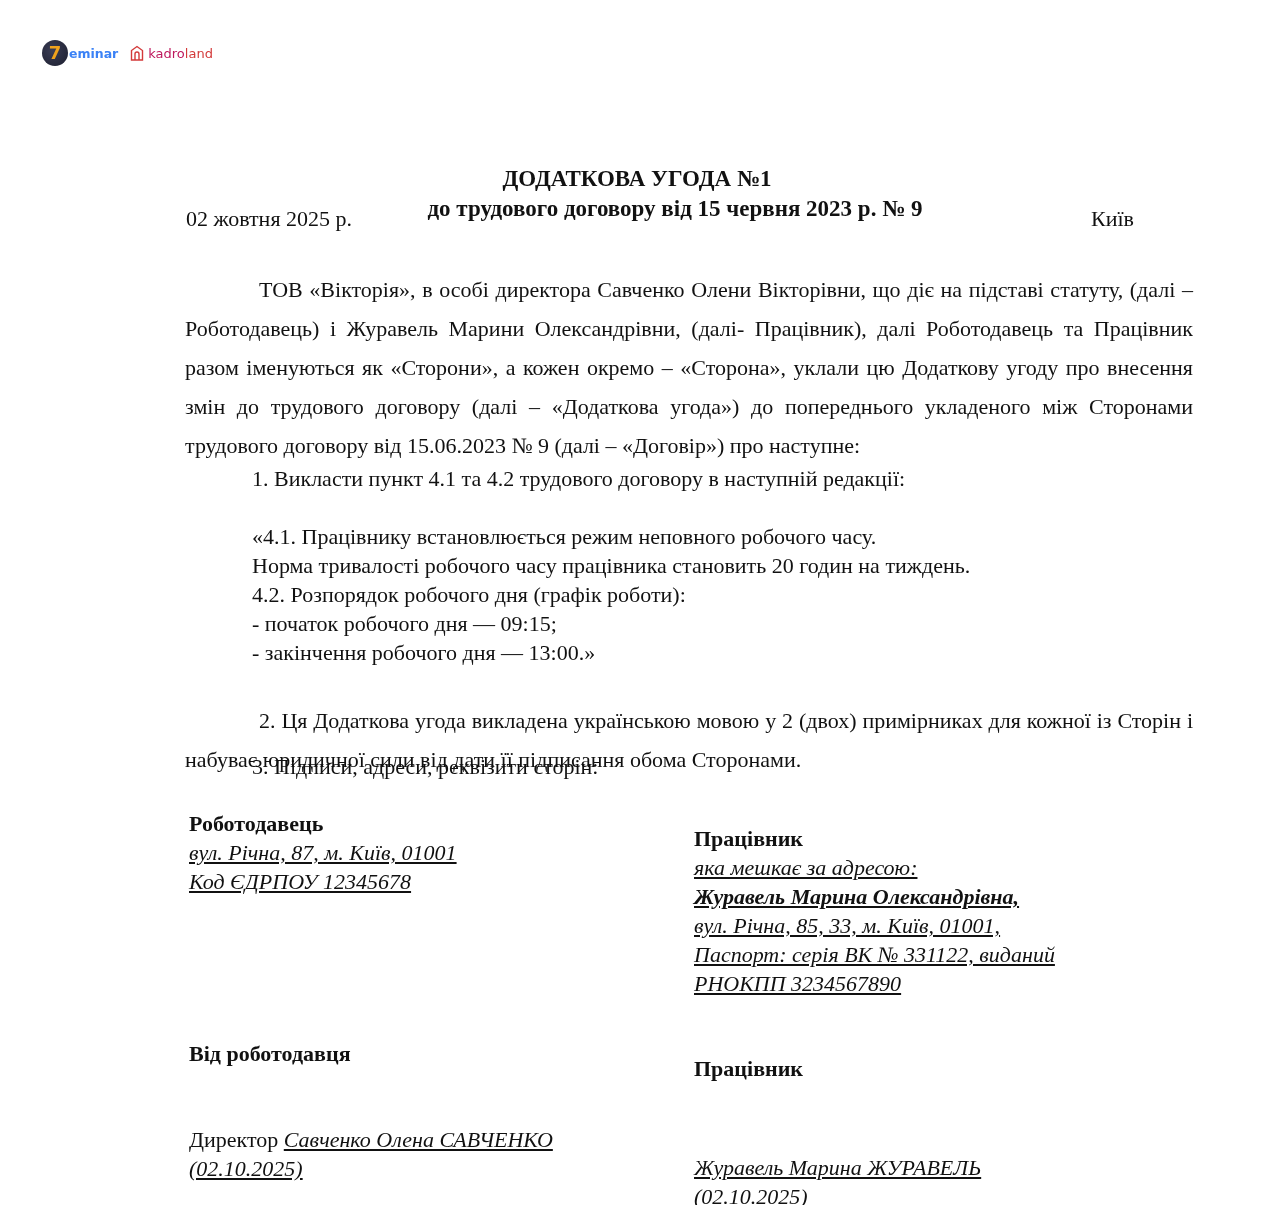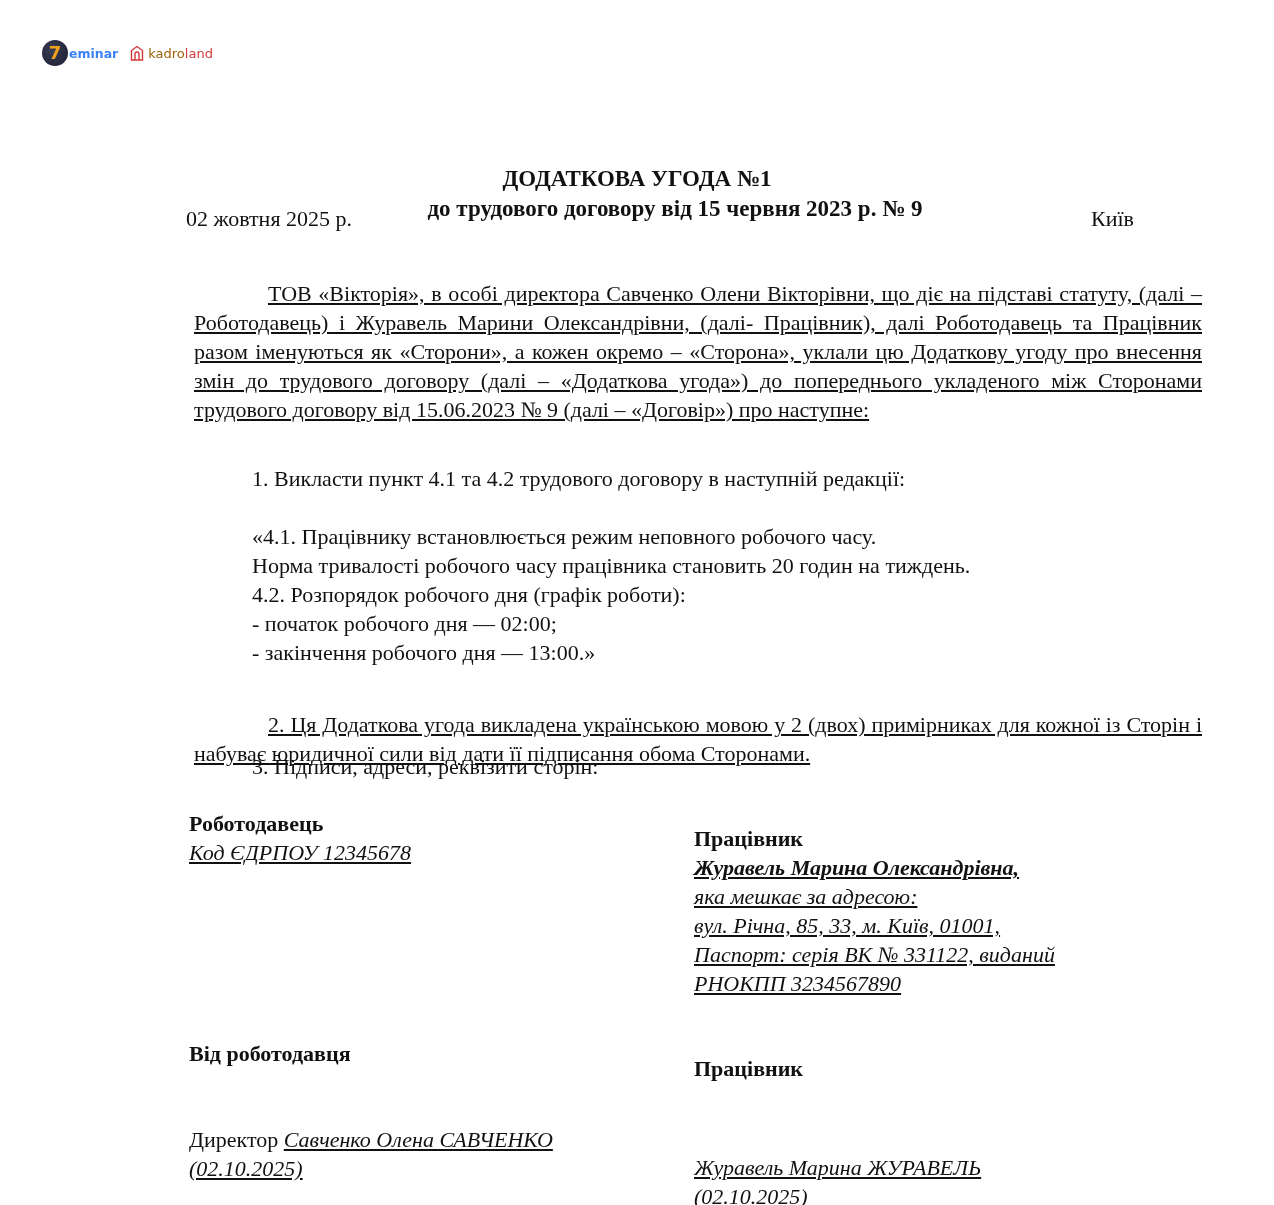--- a/index.html
+++ b/index.html
@@ -15,32 +15,32 @@
     background: radial-gradient(circle at 40% 40%, #3a3d55, #1c1e2e);
     display: flex; align-items: center; justify-content: center;
     color: #f0a21c; font-family: "DejaVu Sans", sans-serif; font-weight: bold; font-size: 18px; line-height: 1;
   }
   .logo-seminar .text { font-family: "DejaVu Sans", sans-serif; font-weight: bold; font-size: 12.5px; color: #3b82f6; margin-left: 1px; }
   .logo-kadro { display: flex; align-items: center; }
   .logo-kadro .house {
     width: 14px; height: 16px; margin-right: 4px;
   }
   .logo-kadro .text { font-family: "DejaVu Sans", sans-serif; font-size: 13px; }
-  .logo-kadro .t1 { color: #a16207; }
+  .logo-kadro .t1 { color: #be185d; }
   .logo-kadro .t2 { color: #d33a3a; }
 
   .title { position: absolute; left: 0; width: 1274px; text-align: center; font-weight: bold; font-size: 23px; margin-top: 48px; }
   .t-line1 { top: 118px; }
   .t-line2 { top: 148px; left: 38px; }
 
   .dateline { position: absolute; top: 206px; left: 186px; width: 948px; font-size: 22px; display: flex; justify-content: space-between; }
 
   .para {
-    position: absolute; left: 178px; width: 1008px; font-size: 22px; line-height: 29px;
-    text-align: justify; margin: 16px; text-decoration: underline;
+    position: absolute; left: 178px; width: 1008px; font-size: 22px; line-height: 39px;
+    text-align: justify; margin: 7px;
   }
   .p-intro { top: 263px; text-indent: 74px; }
   .p-intro::after { content: ""; }
   .line { position: absolute; left: 252px; font-size: 22px; line-height: 29px; white-space: nowrap; }
   .p2 { top: 694px; text-indent: 74px; }
 
   .sig { position: absolute; font-size: 22px; line-height: 29px; }
   .sig .b { font-weight: bold; }
   .sig .u { text-decoration: underline; font-style: italic; }
   .sig .bu { text-decoration: underline; font-style: italic; font-weight: bold; }
@@ -71,35 +71,36 @@
   <span>02 жовтня 2025 р.</span>
   <span>Київ</span>
 </div>
 
 <p class="para p-intro">ТОВ «Вікторія», в особі директора Савченко Олени Вікторівни, що діє на підставі статуту, (далі – Роботодавець) і Журавель Марини Олександрівни, (далі- Працівник), далі Роботодавець та Працівник разом іменуються як «Сторони», а кожен окремо – «Сторона», уклали цю Додаткову угоду про внесення змін до трудового договору (далі – «Додаткова угода») до попереднього укладеного між Сторонами трудового договору від 15.06.2023 № 9 (далі – «Договір») про наступне:</p>
 
 <div class="line" style="top:464px;">1. Викласти пункт 4.1 та 4.2 трудового договору в наступній редакції:</div>
 <div class="line" style="top:522px;">«4.1. Працівнику встановлюється режим неповного робочого часу.</div>
 <div class="line" style="top:551px;">Норма тривалості робочого часу працівника становить 20 годин на тиждень.</div>
 <div class="line" style="top:580px;">4.2. Розпорядок робочого дня (графік роботи):</div>
-<div class="line" style="top:609px;">- початок робочого дня — 02:00;</div>
+<div class="line" style="top:609px;">- початок робочого дня — 09:15;</div>
 <div class="line" style="top:638px;">- закінчення робочого дня — 13:00.»</div>
 
 <p class="para p2">2. Ця Додаткова угода викладена українською мовою у 2 (двох) примірниках для кожної із Сторін і набуває юридичної сили від дати її підписання обома Сторонами.</p>
 <div class="line" style="top:752px;">3. Підписи, адреси, реквізити сторін:</div>
 
 <div class="sig" style="left:189px; top:809px;">
   <div class="b">Роботодавець</div>
+  <div><span class="u">вул. Річна, 87, м. Київ, 01001</span></div>
   <div><span class="u">Код ЄДРПОУ 12345678</span></div>
 </div>
 
 <div class="sig" style="left:694px; top:824px;">
   <div class="b">Працівник</div>
+  <div><span class="u">яка мешкає за адресою:</span></div>
   <div><span class="bu">Журавель Марина Олександрівна,</span></div>
-  <div><span class="u">яка мешкає за адресою:</span></div>
   <div><span class="u">вул. Річна, 85, 33, м. Київ, 01001,</span></div>
   <div><span class="u">Паспорт: серія ВК № 331122, виданий</span></div>
   <div><span class="u">РНОКПП 3234567890</span></div>
 </div>
 
 <div class="sig" style="left:189px; top:1039px;font-family:Liberation Serif, serif;">
   <div class="b">Від роботодавця</div>
 </div>
 <div class="sig" style="left:189px; top:1125px;">
   <div><span>Директор </span><span class="u">Савченко Олена САВЧЕНКО</span></div>

